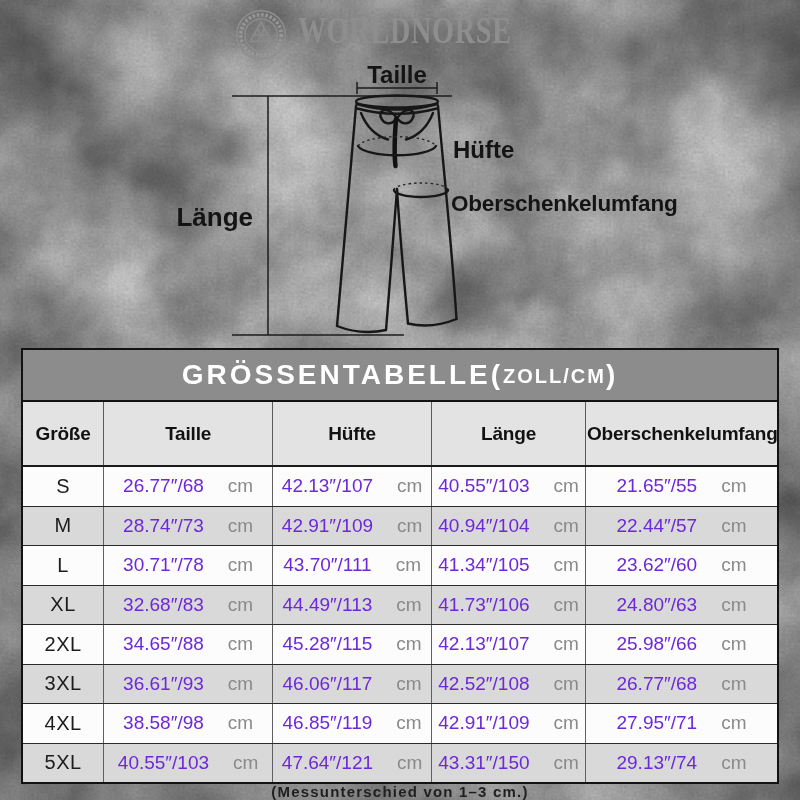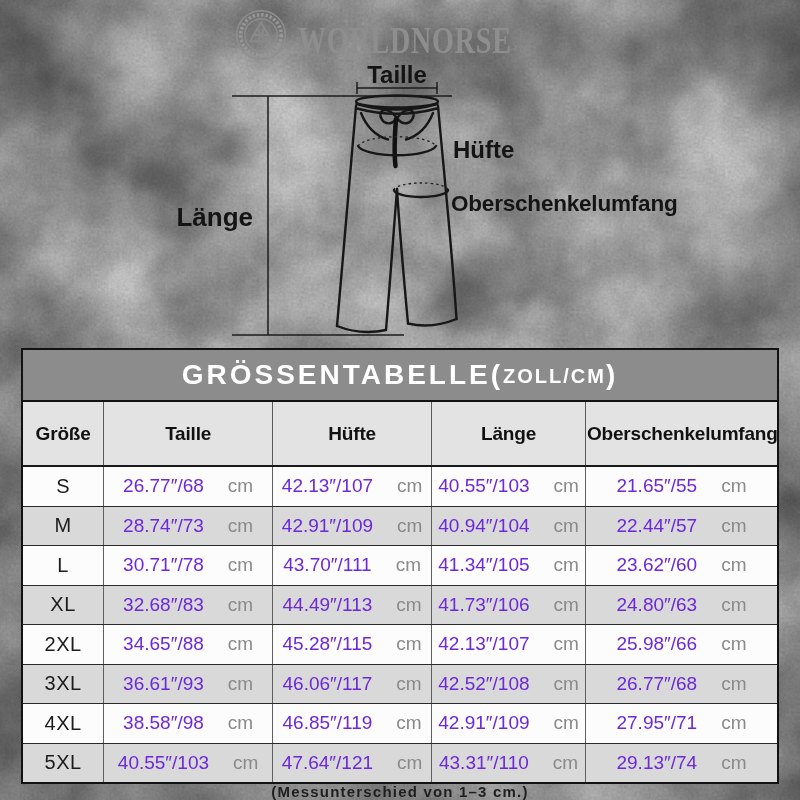--- a/index.html
+++ b/index.html
@@ -10,21 +10,21 @@
       radial-gradient(120% 80% at 52% 30%, rgba(255,255,255,0.30), rgba(255,255,255,0) 55%),
       radial-gradient(45% 30% at 0% 2%, rgba(20,20,20,0.22), transparent 70%),
       radial-gradient(40% 25% at 100% 0%, rgba(20,20,20,0.20), transparent 70%),
       radial-gradient(50% 20% at 15% 100%, rgba(20,20,20,0.15), transparent 70%),
       radial-gradient(50% 20% at 90% 100%, rgba(20,20,20,0.15), transparent 70%),
       linear-gradient(90deg, rgba(0,0,0,0.14), rgba(0,0,0,0) 10%, rgba(0,0,0,0) 90%, rgba(0,0,0,0.14)),
       #c6c6c6;
   }
   .noise{position:absolute;inset:0;z-index:0;pointer-events:none;}
   
-  .brand{position:absolute;top:8px;left:0;right:0;z-index:2;display:flex;align-items:flex-end;justify-content:center;gap:10px;padding-left:20px;}
+  .brand{position:absolute;top:8px;left:0;right:0;z-index:2;display:flex;align-items:flex-start;justify-content:center;gap:10px;padding-left:20px;}
   .brand-name{
     display:inline-block;font-family:"Liberation Serif",serif;font-weight:bold;
     font-size:38px;color:#8e8e8e;letter-spacing:1px;
     transform:scaleX(0.74);transform-origin:left center;white-space:nowrap;
   }
   
   .diagram{position:absolute;left:0;top:58px;width:800px;height:292px;z-index:1;}
   .diagram .outline{stroke:#171717;stroke-width:2.4;fill:none;stroke-linecap:round;}
   .diagram .thin{stroke:#1c1c1c;stroke-width:1.5;fill:none;}
   .diagram .dash{stroke:#222;stroke-width:1.3;fill:none;stroke-dasharray:2.5 3;}
@@ -196,21 +196,21 @@
           <td class="sz">4XL</td>
           <td><span class="v">38.58″/98</span><span class="u">cm</span></td>
           <td><span class="v">46.85″/119</span><span class="u">cm</span></td>
           <td><span class="v">42.91″/109</span><span class="u">cm</span></td>
           <td><span class="v">27.95″/71</span><span class="u">cm</span></td>
         </tr>
         <tr>
           <td class="sz">5XL</td>
           <td><span class="v">40.55″/103</span><span class="u">cm</span></td>
           <td><span class="v">47.64″/121</span><span class="u">cm</span></td>
-          <td><span class="v">43.31″/110</span><span class="u">cm</span></td>
+          <td><span class="v">43.31″/150</span><span class="u">cm</span></td>
           <td><span class="v">29.13″/74</span><span class="u">cm</span></td>
         </tr>
       </tbody>
     </table>
   </section>
 
   <p class="note">(Messunterschied von 1–3 cm.)</p>
 
 </div>
 

